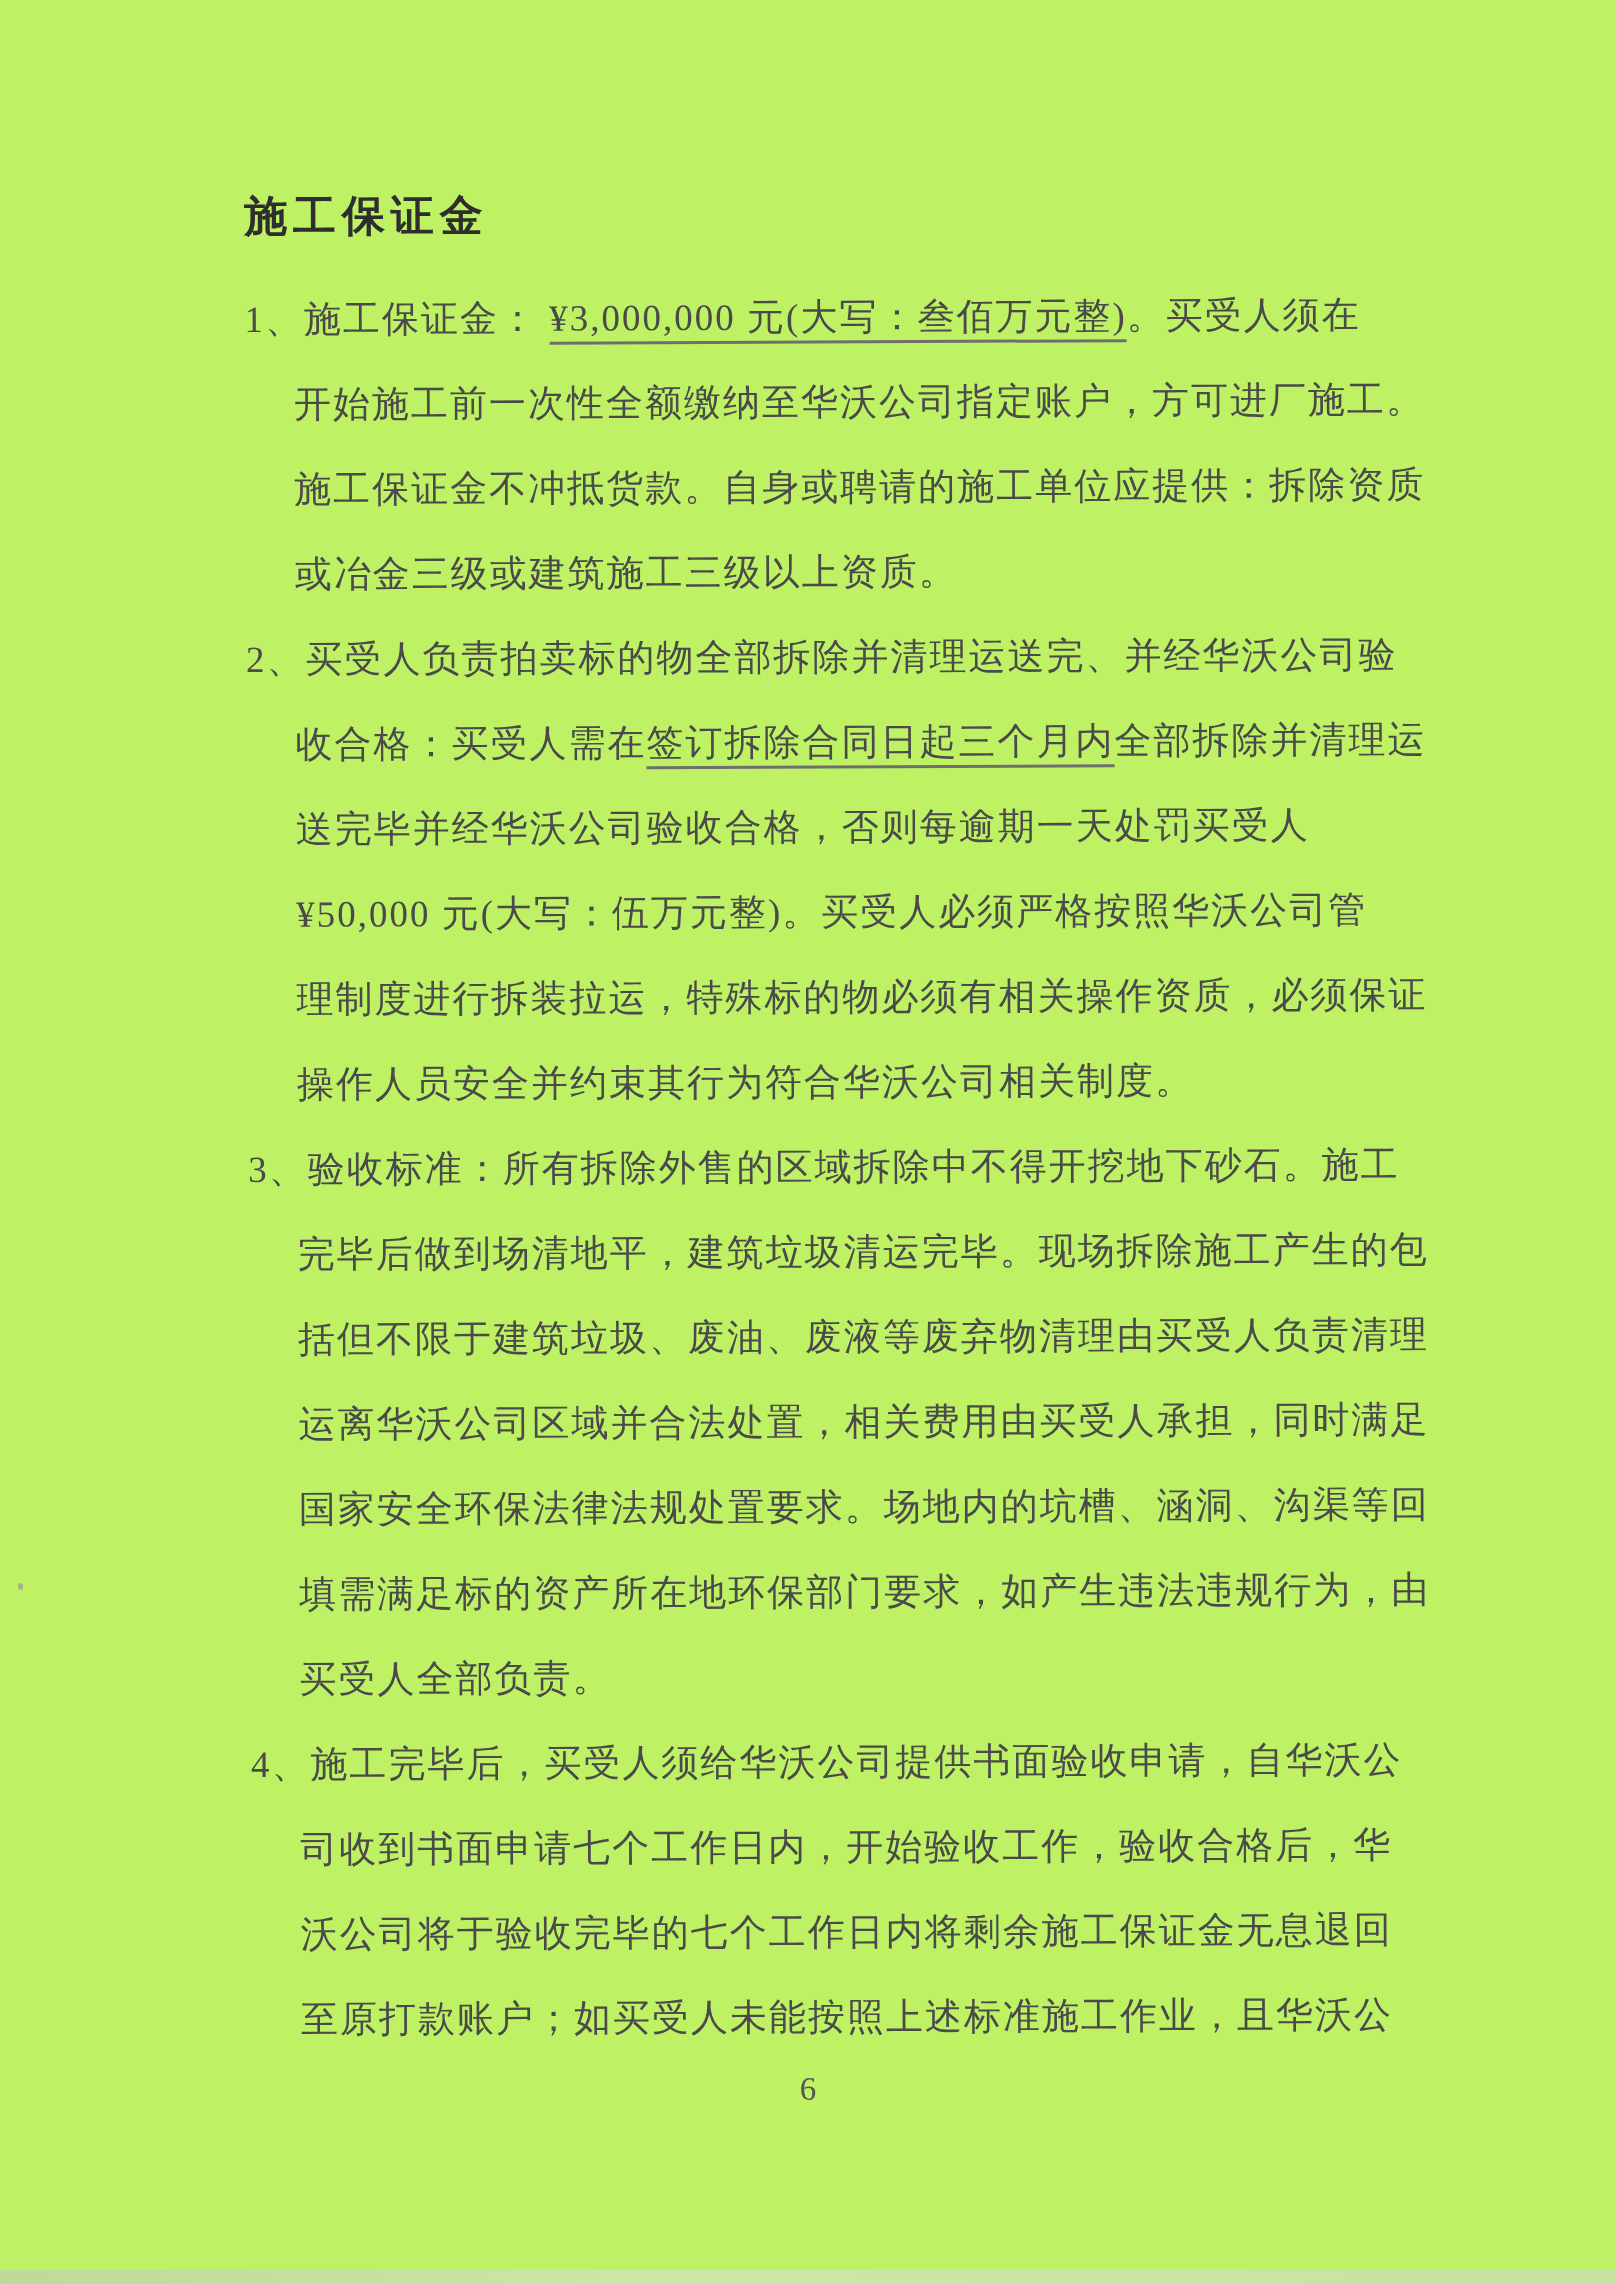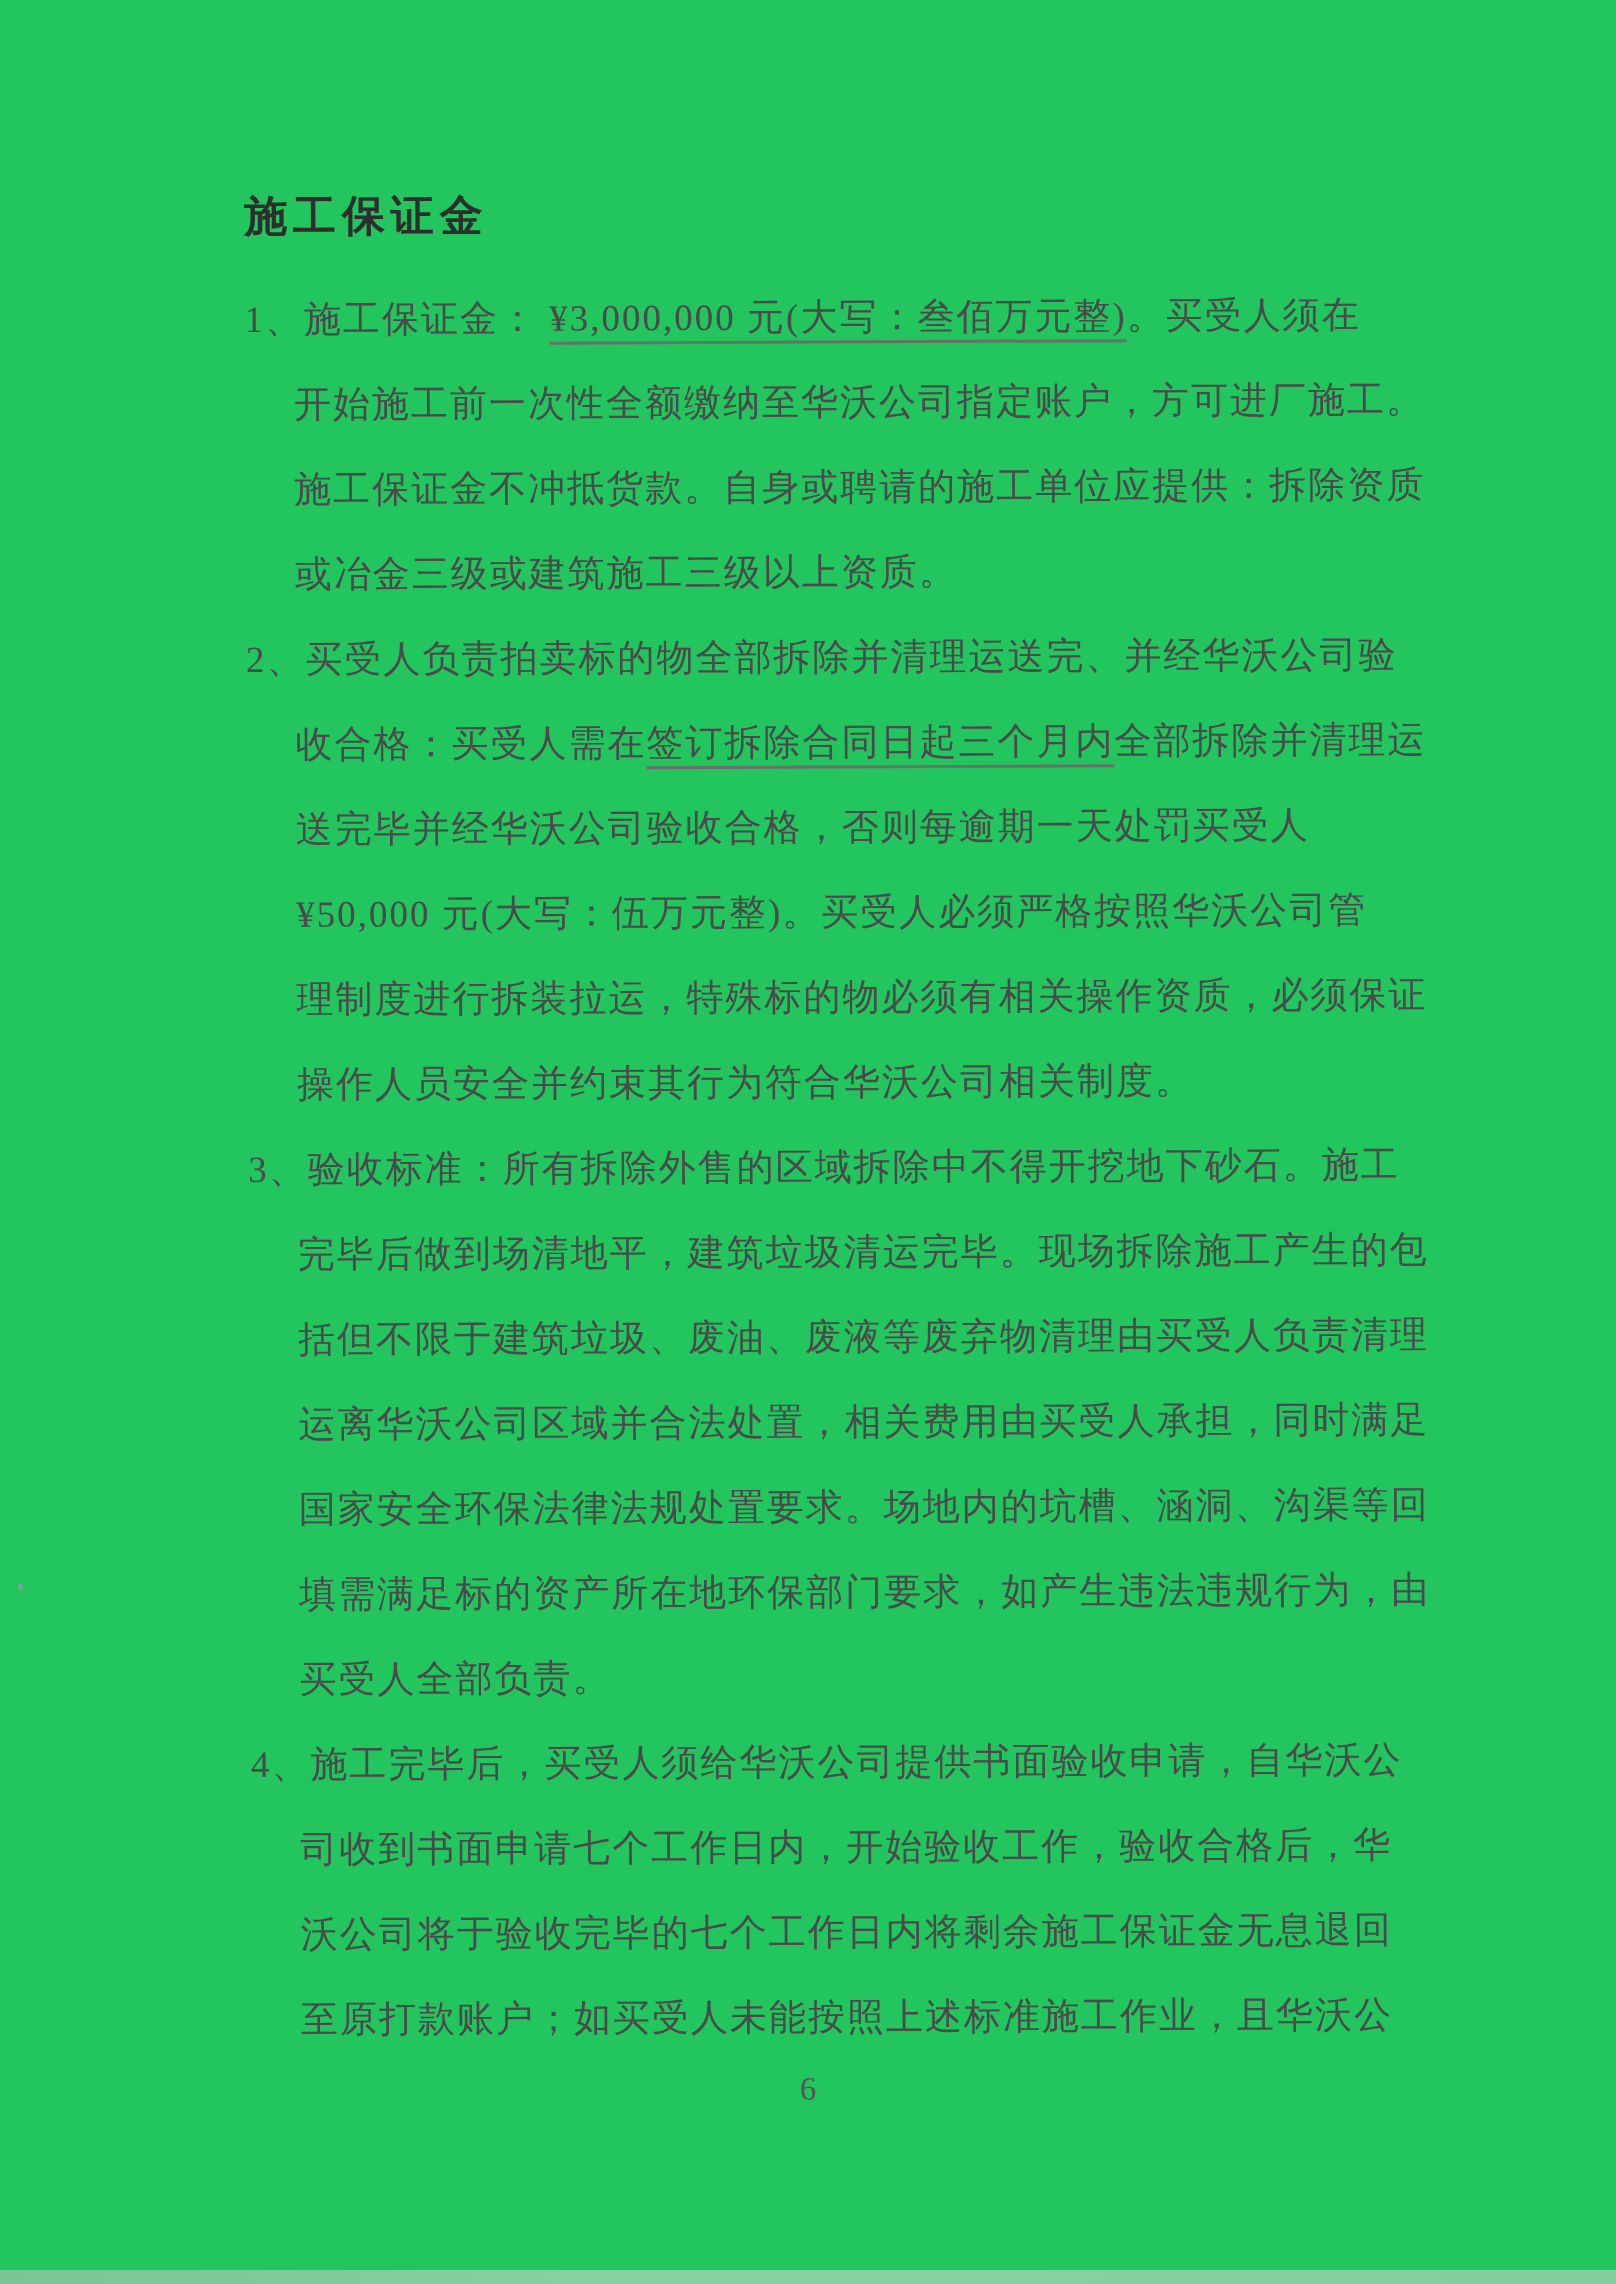--- a/index.html
+++ b/index.html
@@ -4,21 +4,21 @@
 <style>
   html, body {
     margin: 0;
     padding: 0;
     background: #ffffff;
   }
   .page {
     position: relative;
     width: 1616px;
     height: 2284px;
-    background: #22c55e;
+    background: #bef264;
     overflow: hidden;
     font-family: "Liberation Serif", "DejaVu Serif", serif;
   }
   .content {
     position: absolute;
     left: 244px;
     top: 195px;
     width: 1166px;
     transform: rotate(-0.25deg);
     transform-origin: left top;

